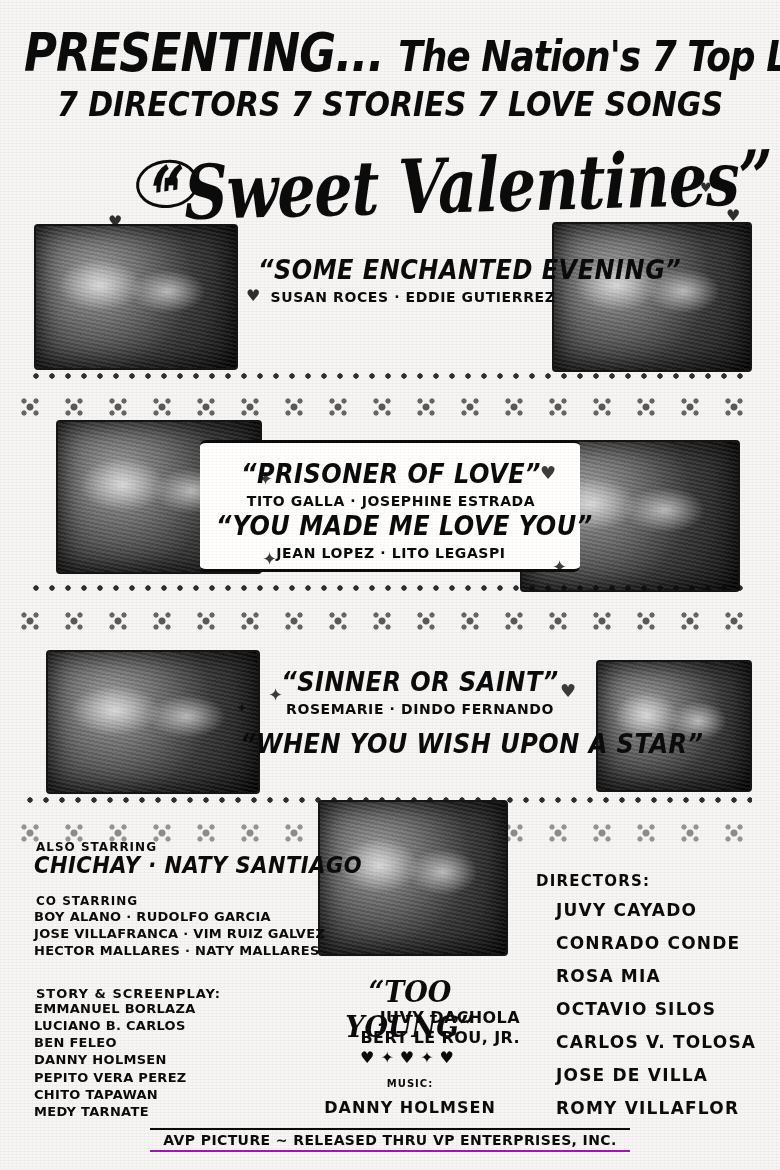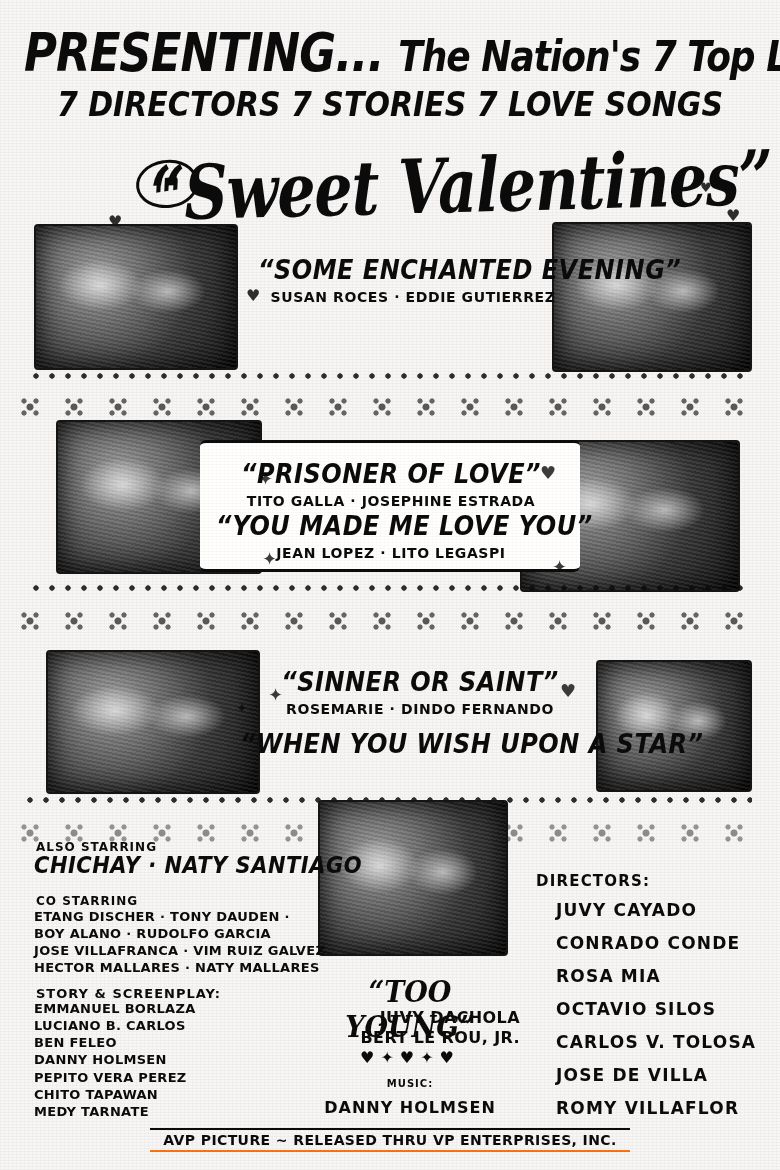--- a/index.html
+++ b/index.html
@@ -230,21 +230,21 @@
     letter-spacing: 1px;
     margin-top: 4px;
   }
   .footer {
     left: 150px; top: 1128px; width: 480px;
     text-align: center;
     font-weight: bold;
     font-size: 14px;
     letter-spacing: 0.4px;
     border-top: 2px solid #111;
-    border-bottom: 2px solid #f97316;
+    border-bottom: 2px solid #a21caf;
     padding: 2px 0;
     white-space: nowrap;
   }
   .heart {
     position: absolute;
     color: #111;
     font-size: 16px;
     opacity: 0.85;
   }
   .spark {
@@ -354,21 +354,20 @@
   <div class="abs" style="left:340px; top:1048px; width:140px; text-align:center; font-size:16px; letter-spacing:6px;">♥✦♥✦♥</div>
 
   <div class="abs music-label" style="left:320px; top:1078px; width:180px;">MUSIC:</div>
   <div class="abs music-name" style="left:300px; top:1094px; width:220px;">DANNY HOLMSEN</div>
 
   <div class="abs credit-head" style="left:36px; top:840px;">ALSO STARRING</div>
   <div class="abs credit-big" style="left:34px; top:852px;">CHICHAY · NATY SANTIAGO</div>
 
   <div class="abs credit-head" style="left:36px; top:894px;">CO STARRING</div>
   <div class="abs" style="left:34px; top:908px;">
-    <div class="credit-line">ETANG DISCHER · TONY DAUDEN ·</div>
     <div class="credit-line">BOY ALANO · RUDOLFO GARCIA</div>
     <div class="credit-line">JOSE VILLAFRANCA · VIM RUIZ GALVEZ</div>
     <div class="credit-line">HECTOR MALLARES · NATY MALLARES</div>
   </div>
 
   <div class="abs credit-head" style="left:36px; top:986px; font-size:13px;">STORY &amp; SCREENPLAY:</div>
   <div class="abs" style="left:34px; top:1000px;">
     <div class="credit-line">EMMANUEL BORLAZA</div>
     <div class="credit-line">LUCIANO B. CARLOS</div>
     <div class="credit-line">BEN FELEO</div>

